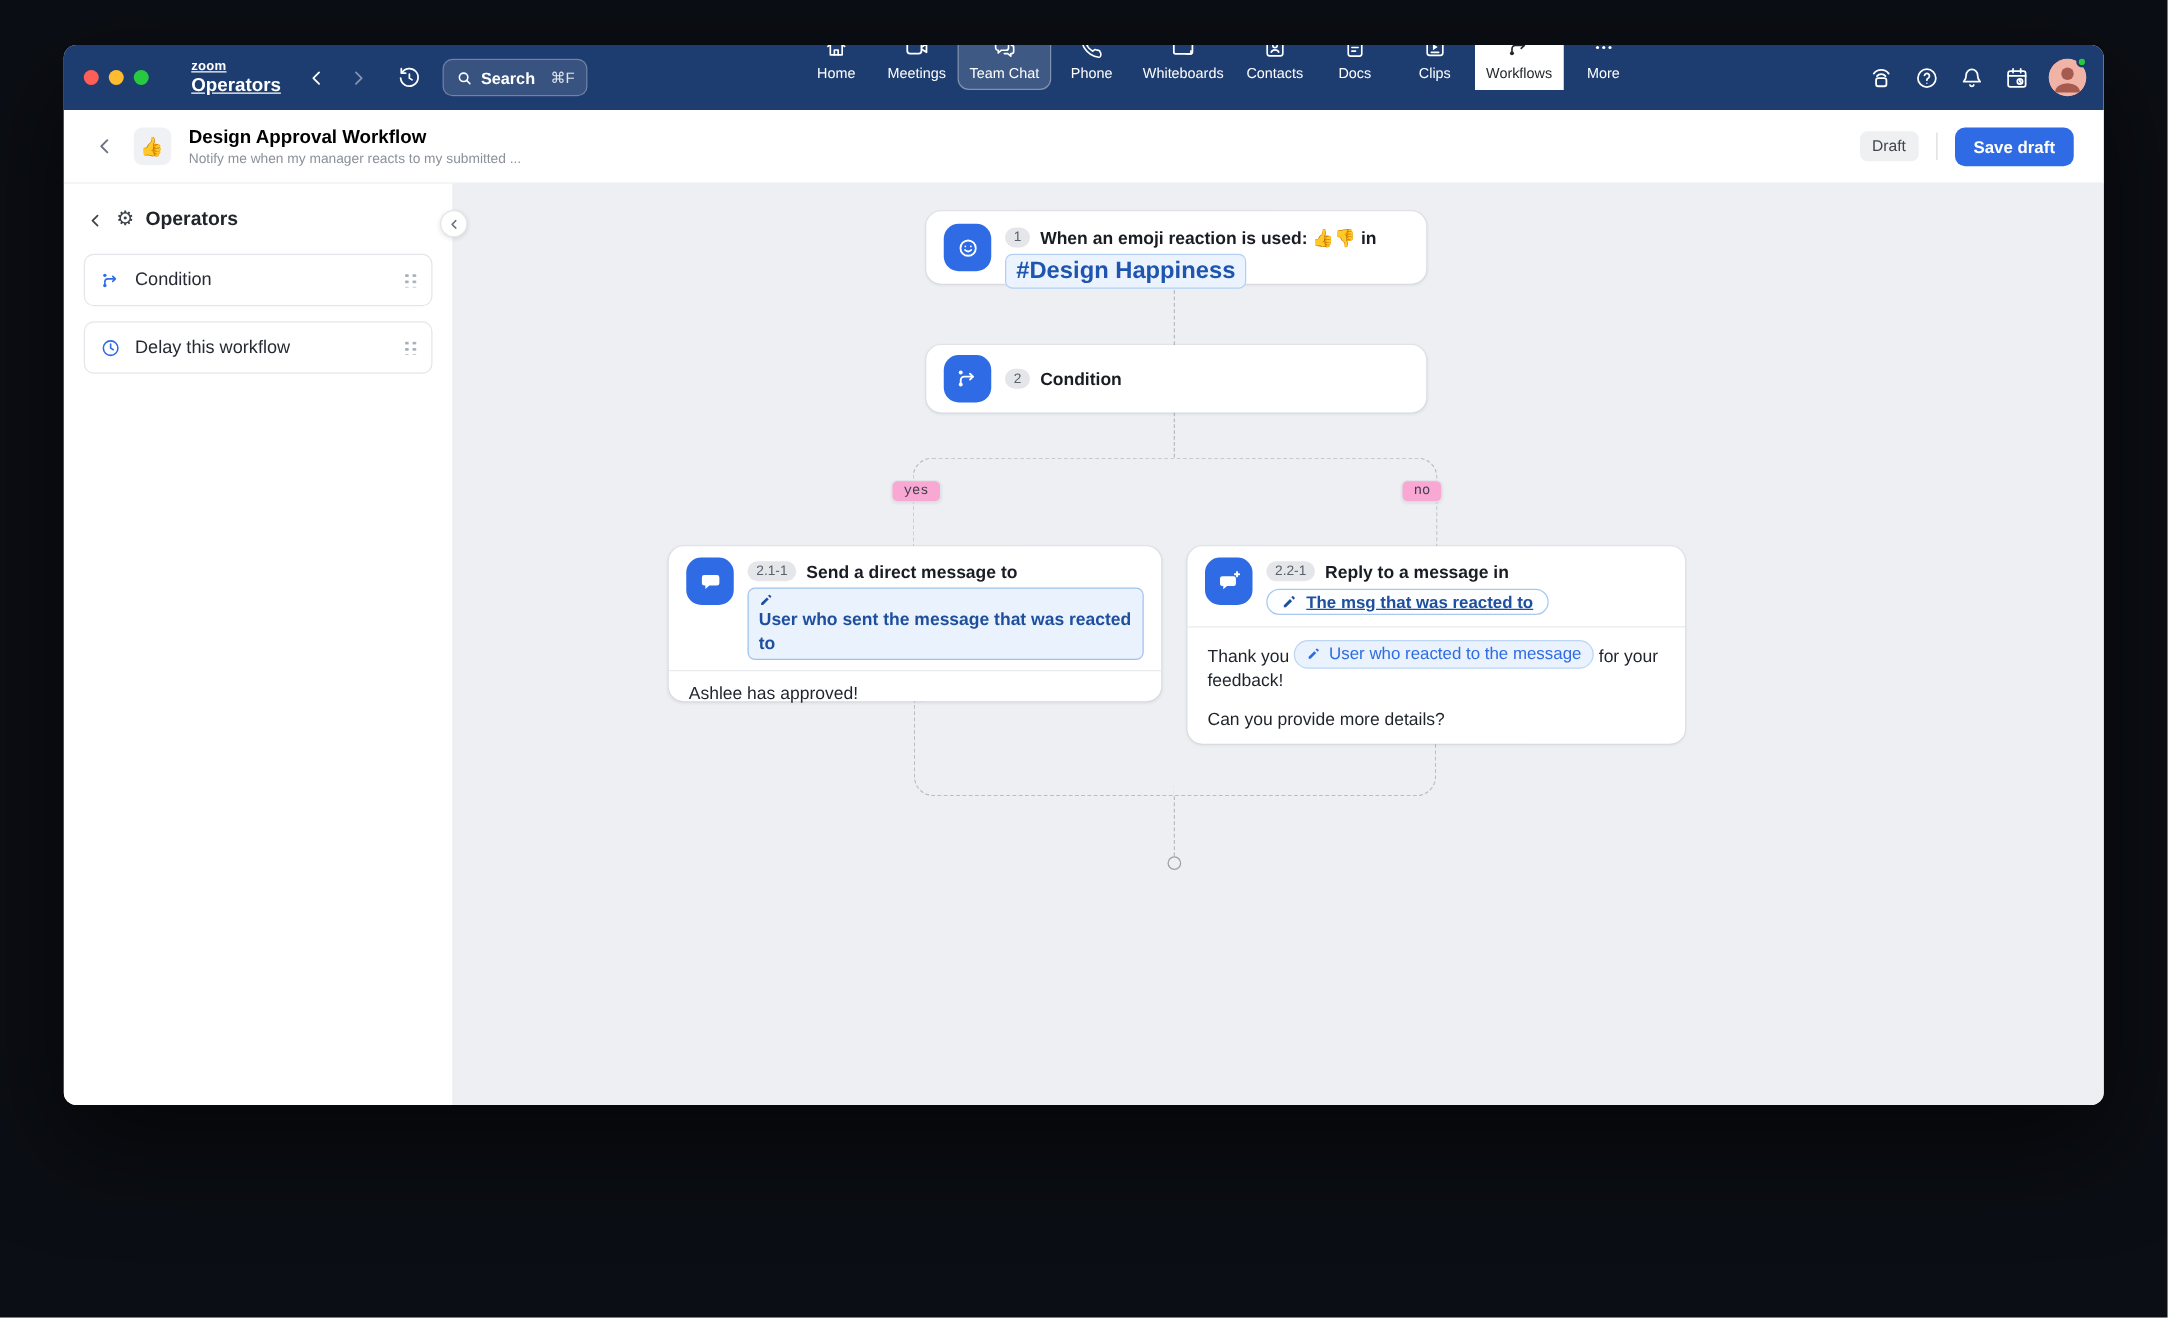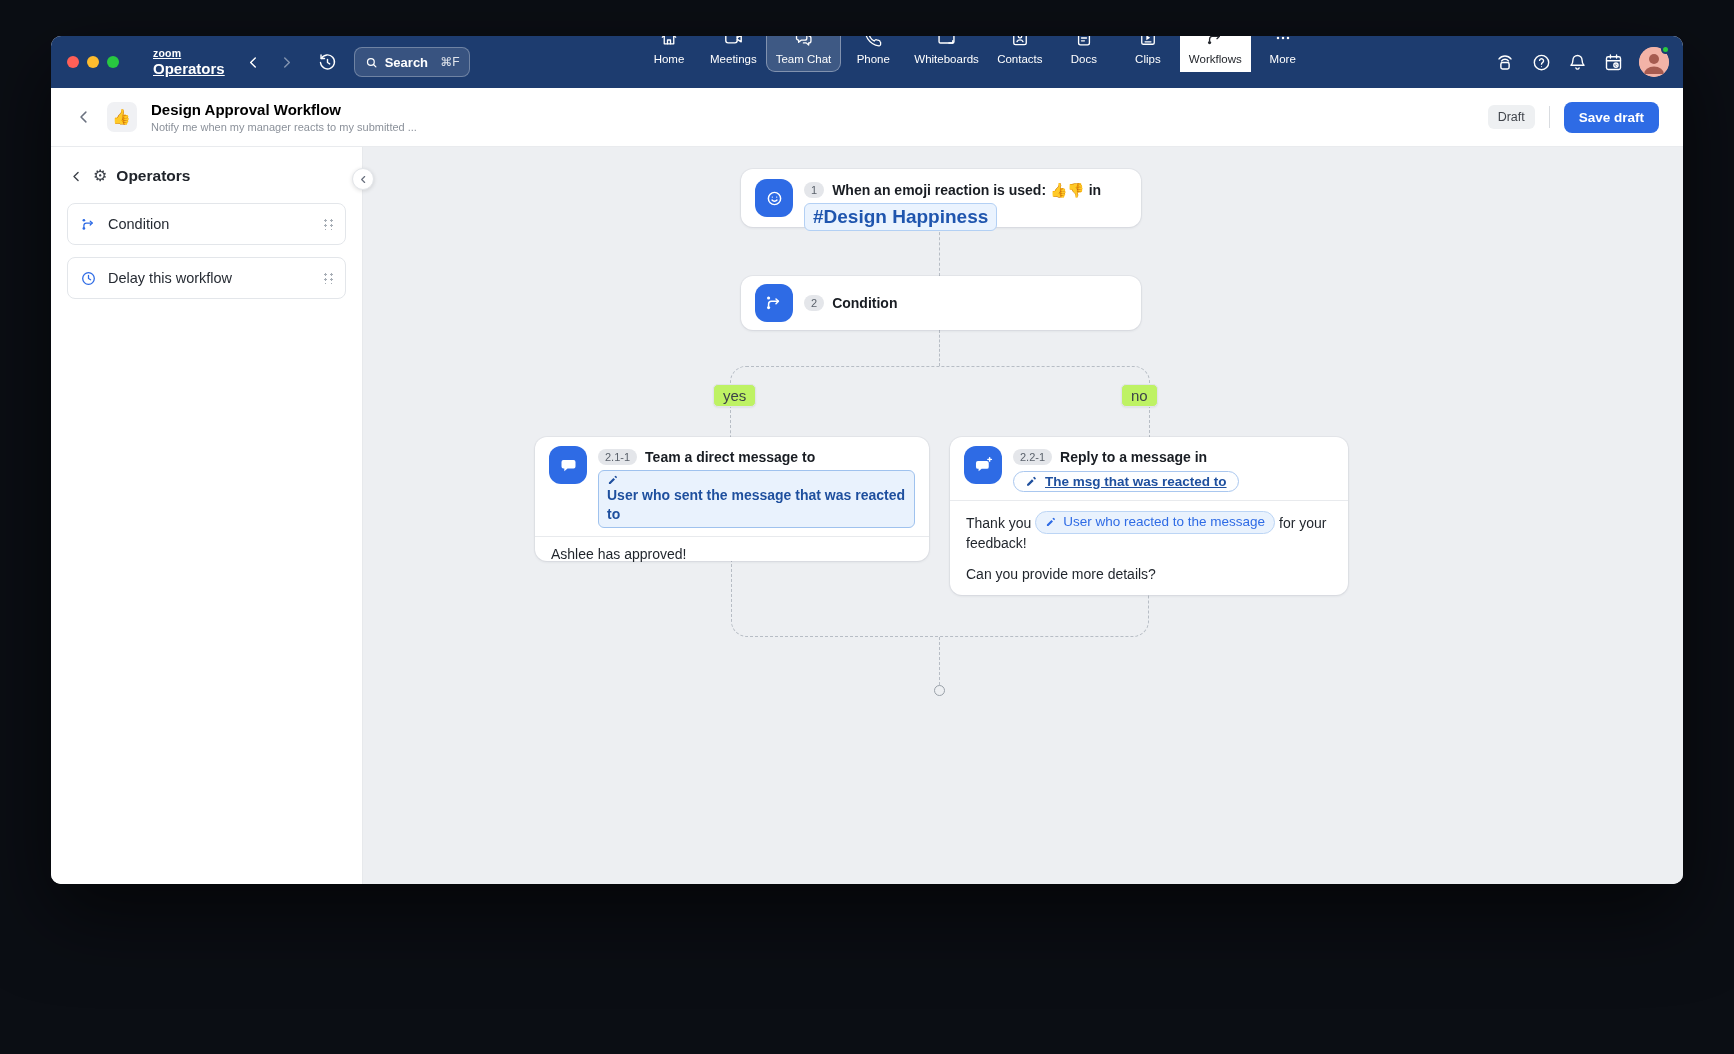--- a/index.html
+++ b/index.html
@@ -111,22 +111,22 @@
   .pillChipSm { display:inline-flex; align-items:center; gap:5px; border:1px solid #bcd5f5;
     border-radius:999px; padding:1px 9px; color:#2e6be5; font-size:13.5px; background:#e9f2fd; }
   .replyBody { padding:10px 16px 12px; font-size:14px; color:#1f242b; line-height:1.38; }
   .replyQ { margin-top:12px; }
   .dash { position:absolute; border-color:#b7bdc5; }
   .vline { border-left:1.5px dashed #b7bdc5; width:0; }
   .bracket { border-top:1.5px dashed #b7bdc5; border-left:1.5px dashed #b7bdc5;
     border-right:1.5px dashed #b7bdc5; border-radius:16px 16px 0 0; }
   .mergeL { border-left:1.5px dashed #b7bdc5; border-bottom:1.5px dashed #b7bdc5; border-radius:0 0 0 16px; }
   .mergeR { border-right:1.5px dashed #b7bdc5; border-bottom:1.5px dashed #b7bdc5; border-radius:0 0 16px 0; }
-  .branchLabel { position:absolute; background:#bef264; border:1px solid #e1e4e8; border-radius:5px;
-    padding:2px 9px; font-size:15px; color:#3c4149; box-shadow:0 1px 2px rgba(0,0,0,.06); z-index:2; }
+  .branchLabel { position:absolute; background:#f9a8d4; border:1px solid #e1e4e8; border-radius:5px;
+    padding:2px 9px; font-size:11px; color:#3c4149; box-shadow:0 1px 2px rgba(0,0,0,.06); z-index:2;font-family:Liberation Mono, monospace; }
   .endpoint { position:absolute; width:11px; height:11px; border:1.5px solid #9aa1a9; border-radius:50%; }
   svg { display:block; }
 </style>
 </head>
 <body>
 
 <div class="window">
 
   <div class="titlebar">
     <div class="traffic">
@@ -418,21 +418,21 @@
       <div class="node" style="left:172px;top:290px;width:394px;height:124px">
         <div class="nodeHead">
           <span class="nicon">
             <svg width="21" height="21" viewBox="0 0 24 24">
                 <path fill="#fff" d="M6.2 5.8h11.6A2.2 2.2 0 0 1 20 8v5.2a2.2 2.2 0 0 1-2.2 2.2h-6.9l-3.7 3.1v-3.1h-1A2.2 2.2 0 0 1 4 13.2V8a2.2 2.2 0 0 1 2.2-2.2z"></path>
               </svg>
           </span>
           <div>
             <div class="nline">
               <span class="badge">2.1-1</span>
-              <span class="ntitle">Team a direct message to</span>
+              <span class="ntitle">Send a direct message to</span>
             </div>
             <div class="chipBlock"><svg class="pen" width="12" height="12" viewBox="0 0 24 24" fill="currentColor">
                   <path d="M3.8 16.9V20h3.1L16 10.9l-3.1-3.1L3.8 16.9zM19.7 7.2a1.05 1.05 0 0 0 0-1.5l-1.9-1.9a1.05 1.05 0 0 0-1.5 0l-1.5 1.5 3.4 3.4 1.5-1.5z"></path>
                 </svg><span>User who sent the message that was reacted to</span></div>
           </div>
         </div>
         <div class="nodeDivider"></div>
         <div class="nodeFoot">Ashlee has approved!</div>
       </div>
 

